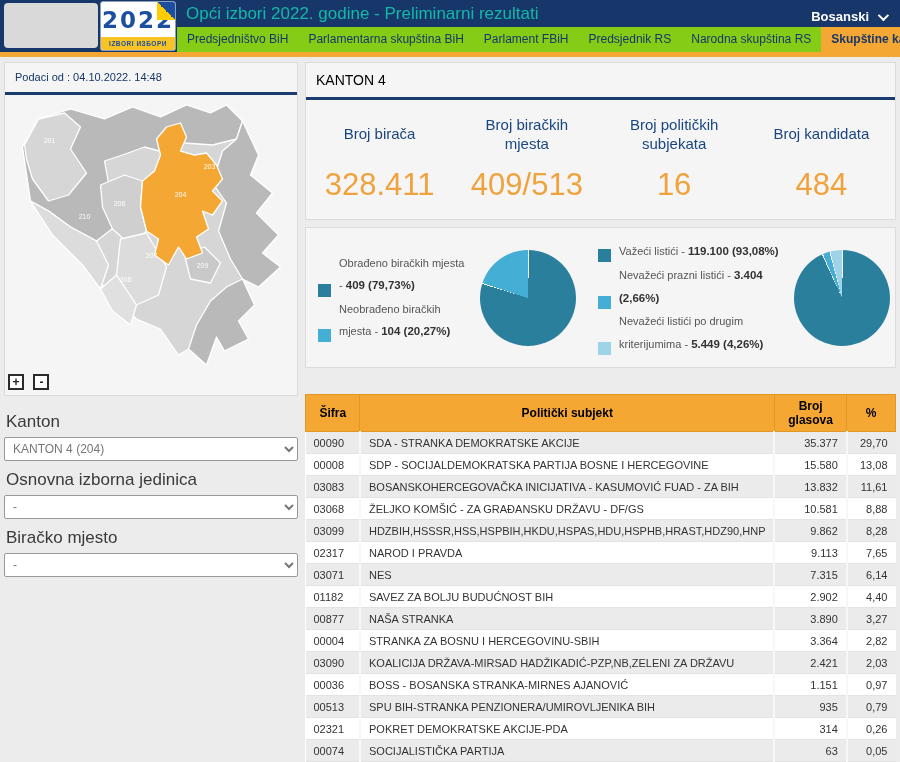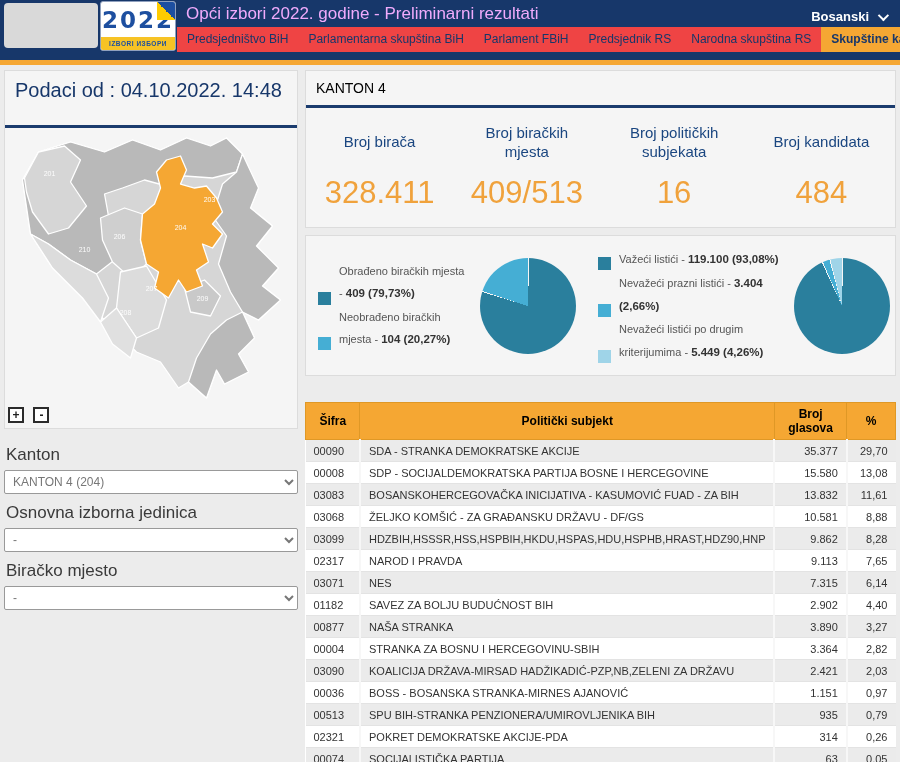--- a/index.html
+++ b/index.html
@@ -4,52 +4,52 @@
 <style>
   * { box-sizing: border-box; margin: 0; padding: 0; }
   html,body { width:900px; height:762px; }
   body {
     font-family: "Liberation Sans", sans-serif;
     background:#ECECEC;
     position:relative;
     overflow:hidden;
   }
   
-  .topbar { position:relative; height:60px; background:#17376A;text-decoration:underline; }
+  .topbar { position:relative; height:52px; background:#17376A;text-decoration:underline; }
   .gray-box { position:absolute; left:4px; top:3px; width:94px; height:45px;
               background:#D9D9D9; border-radius:4px; }
   .logo { position:absolute; left:100px; top:1px; width:76px; height:50px;
           background:#fff; border-radius:3px; overflow:hidden; border:1px solid #8fa0be; }
   .logo-year { color:#1D4FA0; font-weight:bold; font-size:23px; text-align:center;
                line-height:36px; letter-spacing:2px; font-family:"DejaVu Sans", sans-serif; }
   .logo-flag { position:absolute; top:0; right:0; width:18px; height:18px;
                background:linear-gradient(225deg, #1D4FA0 50%, #FFCC00 50%); }
   .logo-strip { position:absolute; bottom:0; left:0; right:0; height:13px;
                 background:#F7C325; color:#1D4FA0; font-size:6.5px; font-weight:bold;
                 text-align:center; line-height:13px; letter-spacing:.5px; }
-  .app-title { position:absolute; left:186px; top:4px; color:#f0abfc; font-size:17px; }
+  .app-title { position:absolute; left:186px; top:4px; color:#14b8a6; font-size:17px; }
   .lang { position:absolute; right:14px; top:9px; color:#FFFFFF; font-weight:bold;
           font-size:13px; cursor:pointer; display:flex; align-items:center; gap:9px; }
   .chev { width:8px; height:8px; border-right:2px solid #fff; border-bottom:2px solid #fff;
           transform:rotate(45deg) translateY(-2px); display:inline-block; }
   .navstrip { position:absolute; left:177px; right:0; top:27px; height:25px;
-              background:#ef4444; display:flex; }
+              background:#84cc16; display:flex; }
   .tab { padding:0 10px; line-height:25px; font-size:12px; color:#17376A;
          cursor:pointer; white-space:nowrap; }
   .tab.active { background:#F5A733; font-weight:bold; }
   .orange-strip { height:5px; background:#F5A733; }
 
   
   .content { display:flex; gap:7px; padding:5px 4px 0 4px; }
   .left-col { width:294px; flex:none; }
   .right-col { flex:1; min-width:0; }
   .panel { background:#F5F5F5; border:1px solid #DCDCDC; }
 
   
-  .data-ts { color:#17376A; font-size:20px; padding:8px 10px 23px;
+  .data-ts { color:#17376A; font-size:11px; padding:8px 10px 9px;
              border-bottom:3px solid #1B3C6E; }
   svg.map { display:block; margin:2px auto 0; }
   .maplbl { fill:#FFFFFF; font-size:7px; font-family:"Liberation Sans",sans-serif; opacity:.95; }
   .zoom-btns { padding:3px 3px 5px; }
   .zbtn { display:inline-block; width:16px; height:16px; border:2px solid #2B2B2B;
           background:#fff; text-align:center; line-height:12px; font-size:12px;
           font-weight:bold; color:#222; margin-right:5px; cursor:pointer; }
   .filters { margin-top:16px; }
   .filter-label { font-size:17px; color:#3a3a3a; margin:9px 0 5px 2px; }
   select.filter { width:100%; height:24px; border:1px solid #999; background:#fff;

